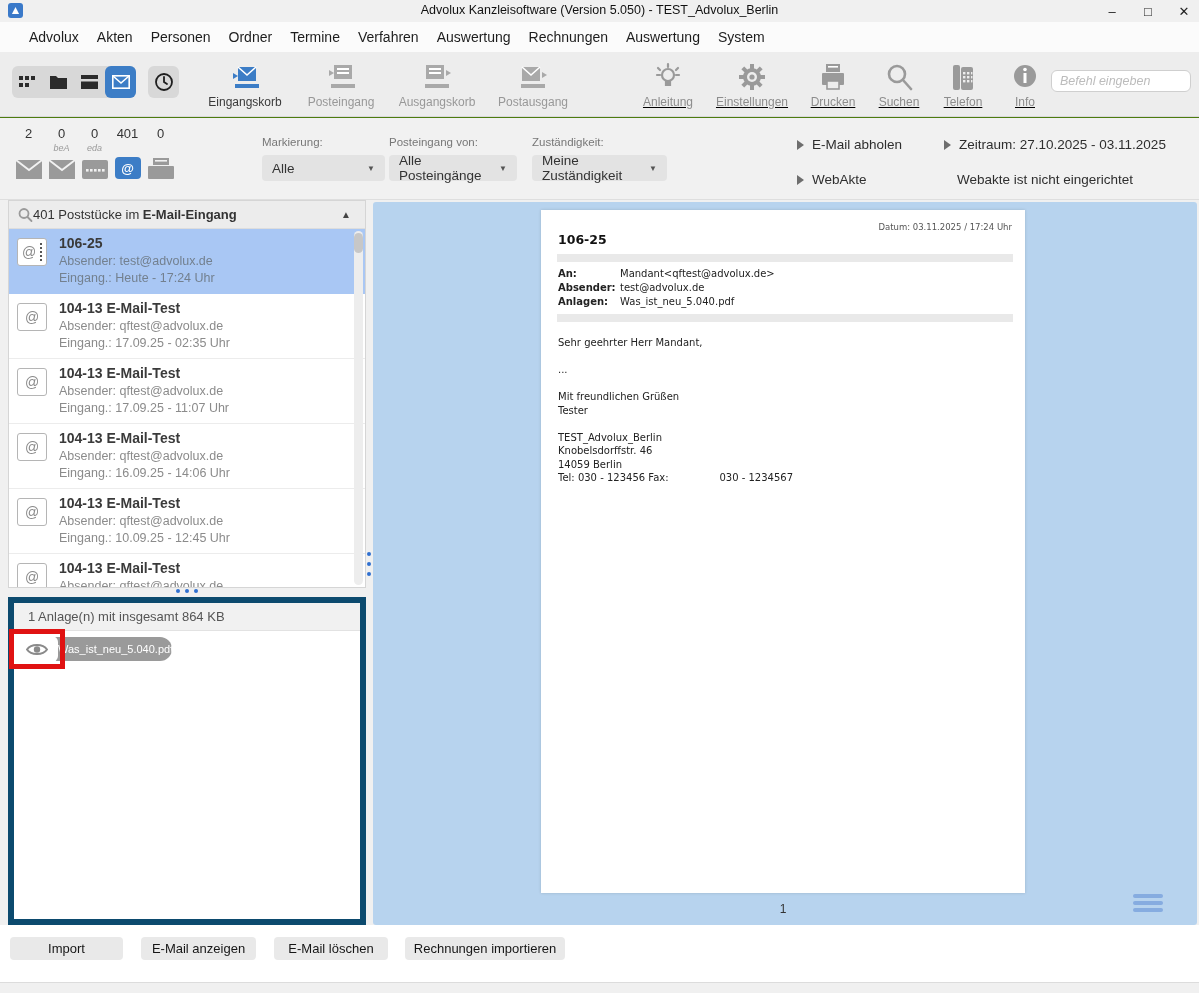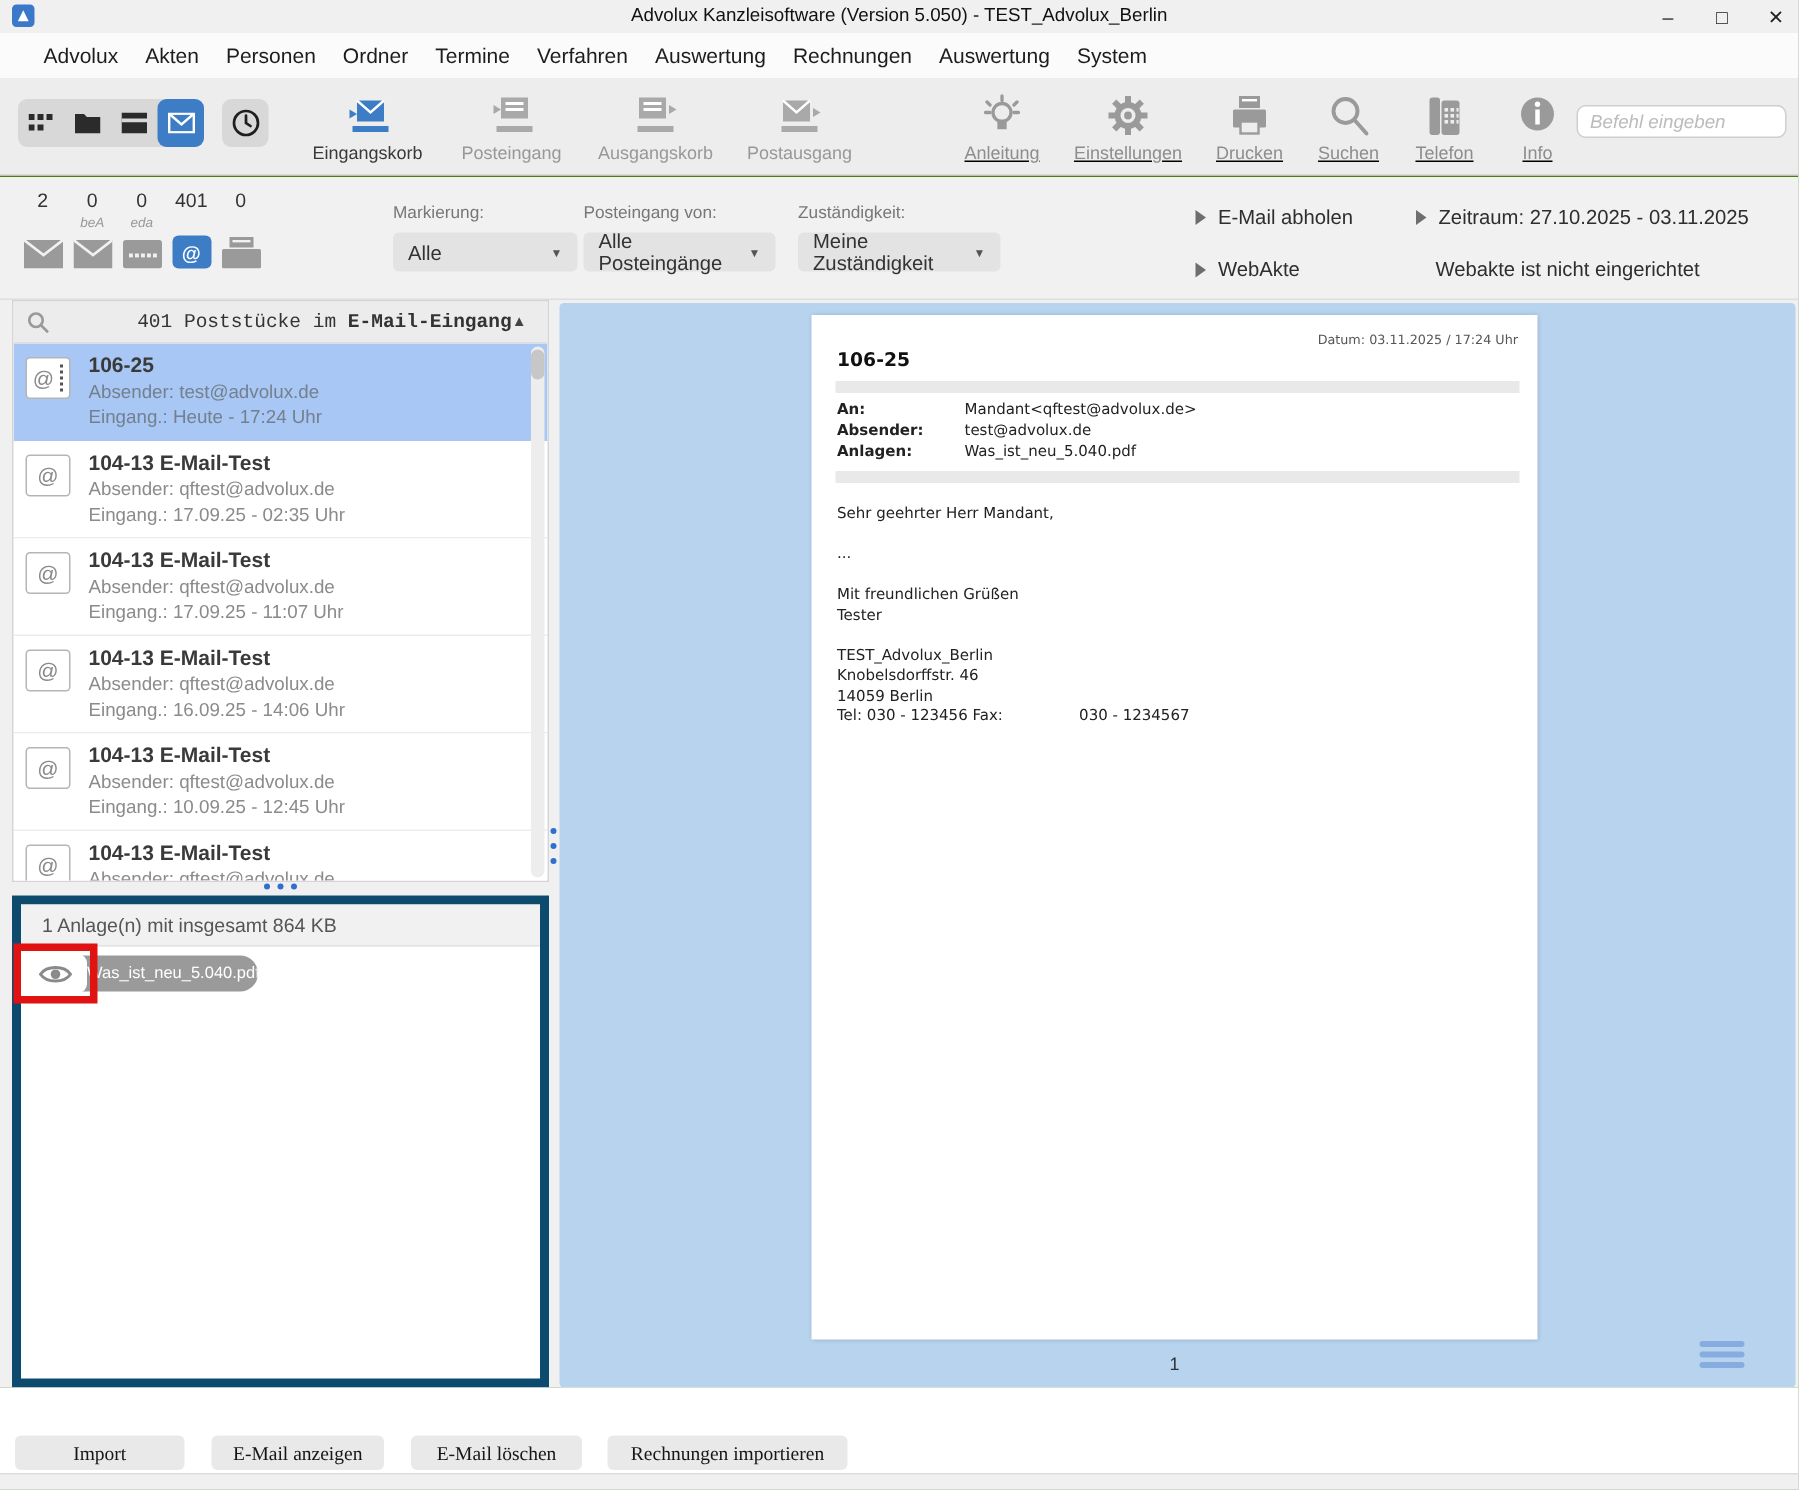--- a/index.html
+++ b/index.html
@@ -48,21 +48,21 @@
   .dd-arrow { font-size:8px; color:#555; margin-left:8px; }
   .action { position:absolute; display:flex; align-items:center; font-size:13.5px; color:#2e2e2e; }
   .tri { width:0; height:0; border-left:7px solid #6e6e6e; border-top:5px solid transparent; border-bottom:5px solid transparent; margin-right:8px; }
 
   
   .main { position:absolute; left:0; top:200px; width:100%; height:725px; background:#f0f0f0; }
 
   .list-panel { position:absolute; left:8px; top:0; width:358px; height:388px; background:#fff; border:1px solid #d5d5d5; overflow:hidden; }
   .list-header { position:relative; height:28px; background:#ececec; border-bottom:1px solid #ddd; display:flex; align-items:center; }
   .list-header .search { margin-left:8px; }
-  .list-header .txt { flex:1; text-align:right; font-size:13px; color:#333;font-family:Liberation Mono, monospace; }
+  .list-header .txt { flex:1; text-align:left; font-size:13px; color:#333; }
   .list-header .txt b { font-weight:bold; }
   .sort-arrow { font-size:10px; color:#444; margin-right:14px; }
   .mail-list { position:relative; height:360px; overflow:hidden; }
   .mail-item { position:relative; height:65px; padding:6px 14px 0 50px; border-bottom:1px solid #ececec; background:#fff; }
   .mail-item.selected { background:#a9c7f4; border-bottom-color:#a9c7f4; }
   .mail-icon { position:absolute; left:8px; top:9px; width:30px; height:28px; background:#fff; border:1px solid #b5b5b5; border-radius:3px; color:#8a8a8a; font-size:14px; display:flex; align-items:center; justify-content:center; }
   .mail-icon .icon-dots { border-left:2px dotted #555; height:18px; margin-left:4px; }
   .mi-title { font-size:14px; font-weight:bold; color:#3a3a3a; }
   .mi-sub { font-size:12.5px; color:#8b8b8b; margin-top:3px; }
   .mail-item.selected .mi-sub { color:#73808f; }
@@ -78,31 +78,31 @@
   .attach-pill { position:absolute; left:6px; top:34px; height:24px; width:152px; background:#9a9a9a; border-radius:12px; color:#fff; font-size:11px; display:flex; align-items:center; padding-left:38px; z-index:1; white-space:nowrap; overflow:hidden; }
   .eye-btn { position:absolute; left:2px; top:33px; width:42px; height:26px; background:#fff; border-radius:6px; display:flex; align-items:center; justify-content:center; z-index:2; }
   .red-box { position:absolute; left:-5px; top:26px; width:56px; height:40px; border:5px solid #e01212; z-index:3; }
 
   .preview-panel { position:absolute; left:373px; top:2px; width:824px; height:723px; background:#b7d3ee; border-radius:3px; }
   .doc-page { position:absolute; left:168px; top:8px; width:484px; height:683px; background:#fff; box-shadow:0 0 3px rgba(0,0,0,0.15); font-family:"DejaVu Sans",sans-serif; }
   .doc-datum { position:absolute; right:13px; top:12px; font-size:8.5px; color:#555; }
   .doc-title { position:absolute; left:17px; top:22px; font-size:12.5px; font-weight:bold; color:#111; }
   .doc-bar { position:absolute; left:16px; width:456px; height:8px; background:#e9e9e9; }
   .doc-fields { position:absolute; left:17px; top:57px; font-size:10px; color:#222; }
-  .doc-field { display:flex; line-height:14px;gap:23px; }
+  .doc-field { display:flex; line-height:14px; }
   .doc-field .fl { width:62px; font-weight:bold; }
   .doc-body { position:absolute; left:17px; top:126px; font-size:10px; color:#222; }
   .doc-line { line-height:13.5px; min-height:13.5px; white-space:pre; }
   .page-num { position:absolute; left:168px; top:700px; width:484px; text-align:center; font-size:12px; color:#333; }
   .hamburger { position:absolute; right:34px; top:692px; display:flex; flex-direction:column; gap:3px; }
   .hamburger i { width:30px; height:4px; background:#86ace0; border-radius:2px; display:block; }
 
   
   .footer { position:absolute; left:0; top:925px; width:100%; height:57px; background:#fff; }
-  .f-btn { position:absolute; top:32px; height:23px; background:#e9e9e9; border:none; border-radius:4px; font-size:13px; color:#161616; font-family:Liberation Serif, serif; }
+  .f-btn { position:absolute; top:12px; height:23px; background:#e9e9e9; border:none; border-radius:4px; font-size:13px; color:#161616; font-family:Liberation Sans, sans-serif; }
   .statusbar { position:absolute; left:0; top:982px; width:100%; height:11px; background:#f0f0f0; border-top:1px solid #dcdcdc; }
 
   svg { display:block; }
 </style>
 </head>
 <body>
 
 <div class="app">
 
   <div class="titlebar">

